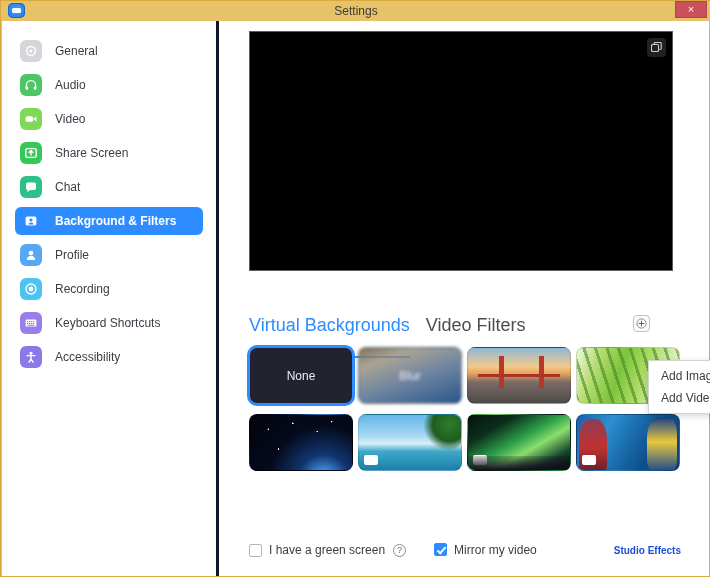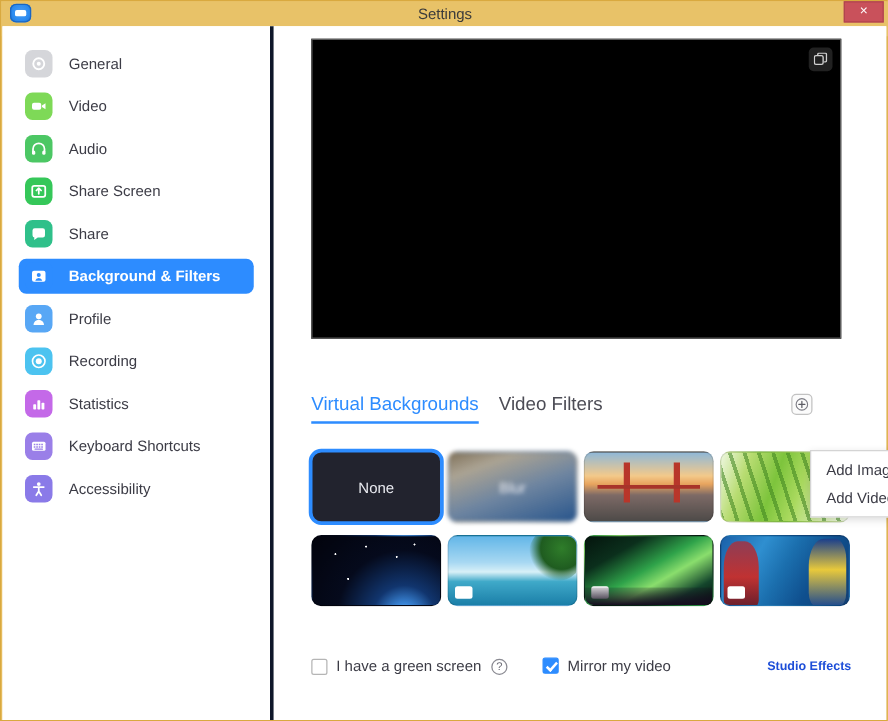--- a/index.html
+++ b/index.html
@@ -119,23 +119,23 @@
     cursor: pointer;
   }
 
   
   #tabs {
     position: absolute; left: 30px; top: 294px;
     width: 424px; height: 24px;
     display: flex; align-items: flex-start;
   }
   .tab {
-    font-size: 15px;
+    font-size: 18px;
     color: #4c4c55;
-    padding-bottom: 5px;
+    padding-bottom: 20px;
     margin-right: 16px;
     cursor: pointer;
     white-space: nowrap;
   }
   .tab.active {
     color: #2d8cff;
     border-bottom: 2px solid #2d8cff;
   }
   #add-bg-button {
     position: absolute; left: 414px; top: 294px;
@@ -147,21 +147,20 @@
     cursor: pointer;
   }
 
   
   #bg-grid {
     position: absolute; left: 30px; top: 326px;
     width: 432px;
     display: grid;
     grid-template-columns: repeat(4, 104px);
     grid-gap: 10px 5px;
-    margin-top: 14px;
   }
   .bg-thumb {
     width: 104px; height: 57px;
     border-radius: 8px;
     position: relative;
     overflow: hidden;
     cursor: pointer;
     border: 1px solid rgba(0,0,0,0.12);
   }
   .bg-thumb.selected {
@@ -293,21 +292,21 @@
   .menu-item {
     font-size: 12px;
     color: #3c3c46;
     padding: 4px 0 4px 12px;
     white-space: nowrap;
     cursor: pointer;
   }
 
   
   #bottom-bar {
-    position: absolute; left: 30px; bottom: 32px;
+    position: absolute; left: 30px; bottom: 15px;
     width: 432px; height: 22px;
     display: flex; align-items: center;
   }
   .check-box {
     width: 13px; height: 13px;
     border: 1px solid #b5b5b5;
     border-radius: 2px;
     background: #fff;
     flex: 0 0 13px;
     cursor: pointer;
@@ -368,54 +367,54 @@
         <div class="nav-item">
           <span class="nav-icon" style="background: rgb(213, 214, 218);">
             <svg width="14" height="14" viewBox="0 0 14 14">
               <circle cx="7" cy="7" r="4.4" fill="none" stroke="#ffffff" stroke-width="1.5"></circle>
               <circle cx="7" cy="7" r="1.6" fill="#ffffff"></circle>
             </svg>
           </span>
           <span class="nav-label">General</span>
         </div>
         <div class="nav-item">
-          <span class="nav-icon" style="background: rgb(126, 217, 87);">
-            <svg width="14" height="14" viewBox="0 0 14 14">
-              <rect x="1.6" y="4.2" width="7.4" height="5.6" rx="1.6" fill="#ffffff"></rect>
-              <path d="M9.6 6.4 L12.4 4.6 V9.4 L9.6 7.6 Z" fill="#ffffff"></path>
-            </svg>
-          </span>
-          <span class="nav-label">Video</span>
-        </div>
-        <div class="nav-item">
           <span class="nav-icon" style="background: rgb(76, 199, 100);">
             <svg width="14" height="14" viewBox="0 0 14 14">
               <path d="M2.4 9.2 V7.2 A4.6 4.6 0 0 1 11.6 7.2 V9.2" fill="none" stroke="#ffffff" stroke-width="1.4" stroke-linecap="round" stroke-linejoin="round"></path>
               <rect x="1.6" y="8.4" width="2.6" height="3.4" rx="1.2" fill="#ffffff"></rect>
               <rect x="9.8" y="8.4" width="2.6" height="3.4" rx="1.2" fill="#ffffff"></rect>
             </svg>
           </span>
           <span class="nav-label">Audio</span>
         </div>
         <div class="nav-item">
+          <span class="nav-icon" style="background: rgb(126, 217, 87);">
+            <svg width="14" height="14" viewBox="0 0 14 14">
+              <rect x="1.6" y="4.2" width="7.4" height="5.6" rx="1.6" fill="#ffffff"></rect>
+              <path d="M9.6 6.4 L12.4 4.6 V9.4 L9.6 7.6 Z" fill="#ffffff"></path>
+            </svg>
+          </span>
+          <span class="nav-label">Video</span>
+        </div>
+        <div class="nav-item">
           <span class="nav-icon" style="background: rgb(53, 199, 89);">
             <svg width="14" height="14" viewBox="0 0 14 14">
               <rect x="1.8" y="2.6" width="10.4" height="8.8" rx="1.6" fill="none" stroke="#ffffff" stroke-width="1.4"></rect>
               <path d="M7 9 V4.6 M5.1 6.4 L7 4.5 L8.9 6.4" fill="none" stroke="#ffffff" stroke-width="1.4" stroke-linecap="round" stroke-linejoin="round"></path>
             </svg>
           </span>
           <span class="nav-label">Share Screen</span>
         </div>
         <div class="nav-item">
           <span class="nav-icon" style="background: rgb(47, 192, 138);">
             <svg width="14" height="14" viewBox="0 0 14 14">
               <path d="M2 4.4 A1.8 1.8 0 0 1 3.8 2.6 H10.2 A1.8 1.8 0 0 1 12 4.4 V8.2 A1.8 1.8 0 0 1 10.2 10 H6.2 L3.4 12 V10 H3.8 A1.8 1.8 0 0 1 2 8.2 Z" fill="#ffffff"></path>
             </svg>
           </span>
-          <span class="nav-label">Share</span>
+          <span class="nav-label">Chat</span>
         </div>
         <div class="nav-item active">
           <span class="nav-icon" style="background: rgb(45, 140, 255);">
             <svg width="14" height="14" viewBox="0 0 14 14">
               <rect x="1.6" y="2.6" width="10.8" height="8.8" rx="1.6" fill="#ffffff"></rect>
               <circle cx="7" cy="6" r="1.6" fill="#2d8cff"></circle>
               <path d="M4.2 10.6 A2.9 2.9 0 0 1 9.8 10.6 Z" fill="#2d8cff"></path>
             </svg>
           </span>
           <span class="nav-label">Background &amp; Filters</span>
@@ -430,30 +429,20 @@
           <span class="nav-label">Profile</span>
         </div>
         <div class="nav-item">
           <span class="nav-icon" style="background: rgb(76, 195, 240);">
             <svg width="14" height="14" viewBox="0 0 14 14">
               <circle cx="7" cy="7" r="5" fill="none" stroke="#ffffff" stroke-width="1.3"></circle>
               <circle cx="7" cy="7" r="2.4" fill="#ffffff"></circle>
             </svg>
           </span>
           <span class="nav-label">Recording</span>
-        </div>
-        <div class="nav-item">
-          <span class="nav-icon" style="background: rgb(196, 105, 232);">
-            <svg width="14" height="14" viewBox="0 0 14 14">
-              <rect x="2.6" y="7.4" width="2.3" height="4.2" rx="0.6" fill="#ffffff"></rect>
-              <rect x="5.9" y="4.2" width="2.3" height="7.4" rx="0.6" fill="#ffffff"></rect>
-              <rect x="9.2" y="6.1" width="2.3" height="5.5" rx="0.6" fill="#ffffff"></rect>
-            </svg>
-          </span>
-          <span class="nav-label">Statistics</span>
         </div>
         <div class="nav-item">
           <span class="nav-icon" style="background: rgb(154, 127, 232);">
             <svg width="14" height="14" viewBox="0 0 14 14">
               <rect x="1.6" y="3.4" width="10.8" height="7.2" rx="1.2" fill="#ffffff"></rect>
               <g fill="#9a7fe8">
                 <rect x="3" y="5" width="1.3" height="1.2"></rect>
                 <rect x="5" y="5" width="1.3" height="1.2"></rect>
                 <rect x="7" y="5" width="1.3" height="1.2"></rect>
                 <rect x="9" y="5" width="1.3" height="1.2"></rect>

